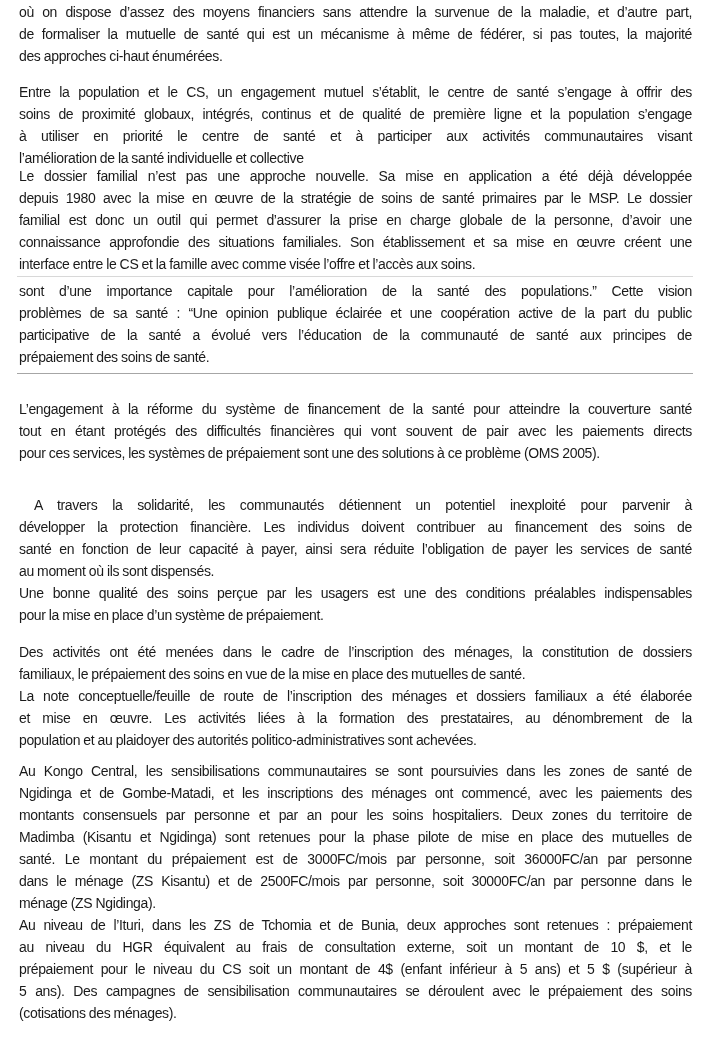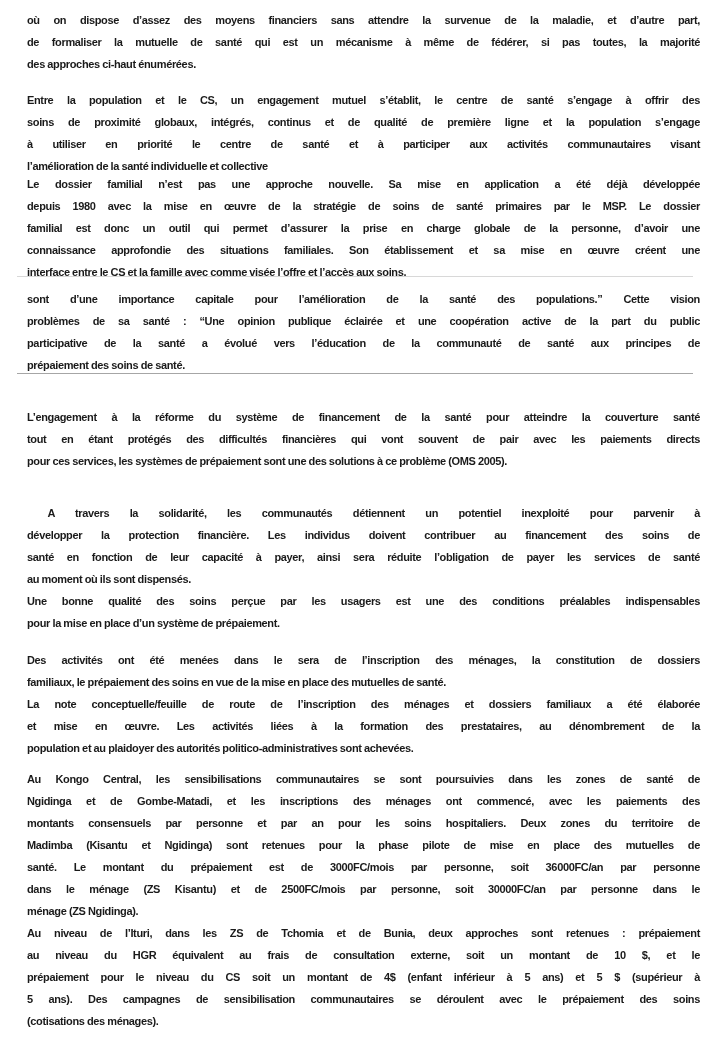--- a/index.html
+++ b/index.html
@@ -4,23 +4,23 @@
 <style>
   html, body { margin: 0; padding: 0; background: #ffffff; }
   body {
     width: 711px; height: 1037px; overflow: hidden; position: relative;
     font-family: "Liberation Sans Narrow", "Liberation Sans", sans-serif;
     color: #1a1a1a;
   }
   .page { position: absolute; left: 0; top: 0; width: 711px; height: 1037px; }
   .para {
     position: absolute; left: 19px; width: 673px;
-    font-size: 11px; line-height: 22px;
+    font-size: 14px; line-height: 22px;
     letter-spacing: -0.35px; word-spacing: -0.3px;
-    text-align: justify; margin: 8px; font-weight: bold;
+    text-align: justify; margin: 0;
   }
   .para .ln { display: block; white-space: nowrap; }
   .para .ln.j { text-align: justify; text-align-last: justify; white-space: normal; }
   .rule { position: absolute; left: 17px; width: 676px; height: 0; }
   .rule.top { border-top: 1px solid #d8d8d8; }
   .rule.bottom { border-top: 1px solid #a6a6a6; }
 </style>
 </head>
 <body>
 
@@ -67,21 +67,21 @@
   <p class="para" style="top:494px">
     <span class="ln j" style="white-space:pre-wrap"> A travers la solidarité, les communautés détiennent un potentiel inexploité pour parvenir à</span>
     <span class="ln j">développer la protection financière. Les individus doivent contribuer au financement des soins de</span>
     <span class="ln j">santé en fonction de leur capacité à payer, ainsi sera réduite l’obligation de payer les services de santé</span>
     <span class="ln">au moment où ils sont dispensés.</span>
     <span class="ln j">Une bonne qualité des soins perçue par les usagers est une des conditions préalables indispensables</span>
     <span class="ln">pour la mise en place d’un système de prépaiement.</span>
   </p>
 
   <p class="para" style="top:641px">
-    <span class="ln j">Des activités ont été menées dans le sera de l’inscription des ménages, la constitution de dossiers</span>
+    <span class="ln j">Des activités ont été menées dans le cadre de l’inscription des ménages, la constitution de dossiers</span>
     <span class="ln">familiaux, le prépaiement des soins en vue de la mise en place des mutuelles de santé.</span>
   </p>
 
   <p class="para" style="top:685px">
     <span class="ln j">La note conceptuelle/feuille de route de l’inscription des ménages et dossiers familiaux a été élaborée</span>
     <span class="ln j">et mise en œuvre. Les activités liées à la formation des prestataires, au dénombrement de la</span>
     <span class="ln">population et au plaidoyer des autorités politico-administratives sont achevées.</span>
   </p>
 
   <p class="para" style="top:760px">

